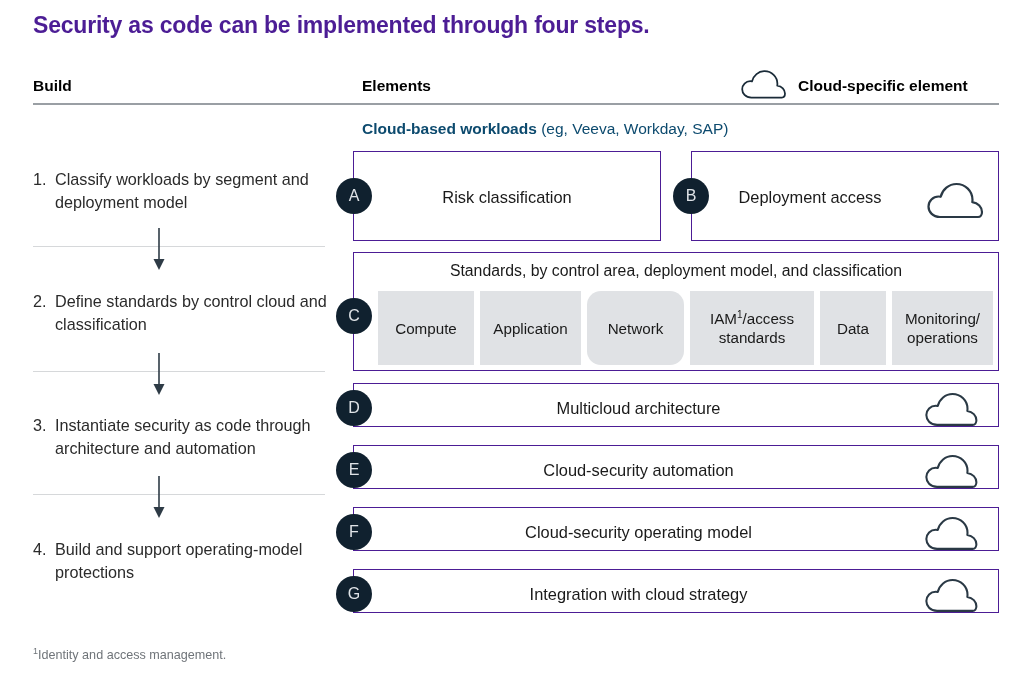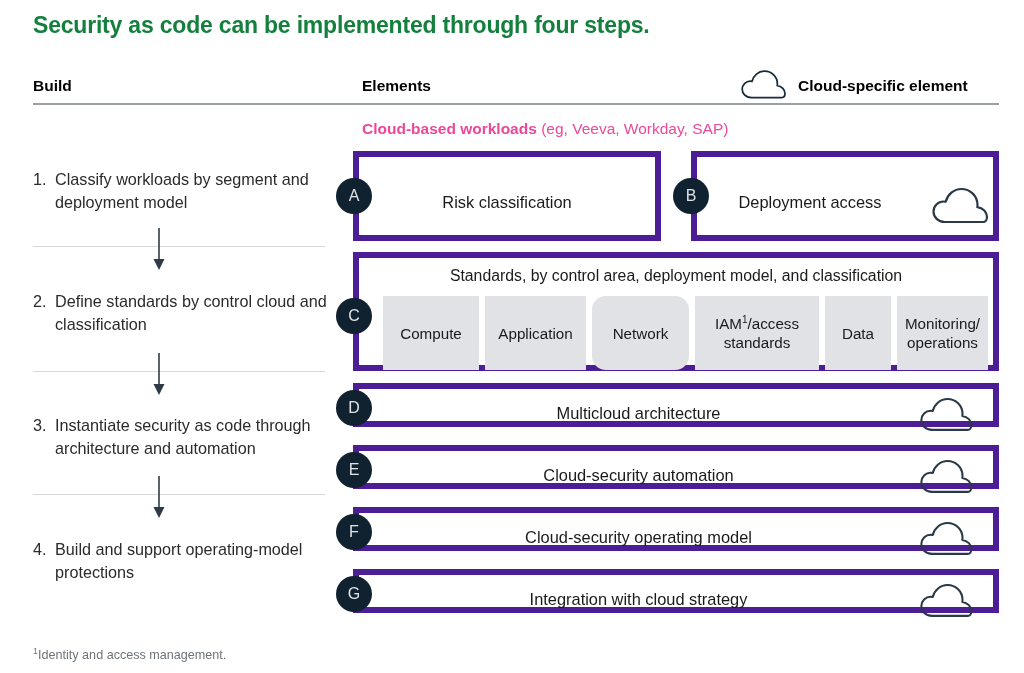--- a/index.html
+++ b/index.html
@@ -17,21 +17,21 @@
   }
 
   
   .title {
     position: absolute;
     left: 33px;
     top: 12px;
     font-size: 23px;
     font-weight: bold;
     letter-spacing: -0.2px;
-    color: #15803d;
+    color: #4c1d95;
     white-space: nowrap;
   }
 
   
   .col-head {
     position: absolute;
     font-size: 15.5px;
     font-weight: bold;
     color: #000000;
     white-space: nowrap;
@@ -101,28 +101,28 @@
   .step-arrow.a2 { top: 353px; }
   .step-arrow.a3 { top: 476px; }
 
   
   .cbw-label {
     position: absolute;
     left: 362px;
     top: 120px;
     font-size: 15.5px;
     white-space: nowrap;
-    color: #ec4899;
+    color: #0c4a6e;
   }
   .cbw-label b { font-weight: bold; }
   .cbw-label span.light { font-weight: normal; }
 
   .ebox {
     position: absolute;
-    border: 6px solid #4c1d95;
+    border: 1px solid #4c1d95;
     background: #ffffff;
     box-sizing: border-box;
   }
 
   .ebox-label {
     position: absolute;
     left: 0;
     right: 0;
     text-align: center;
     font-size: 16.4px;

